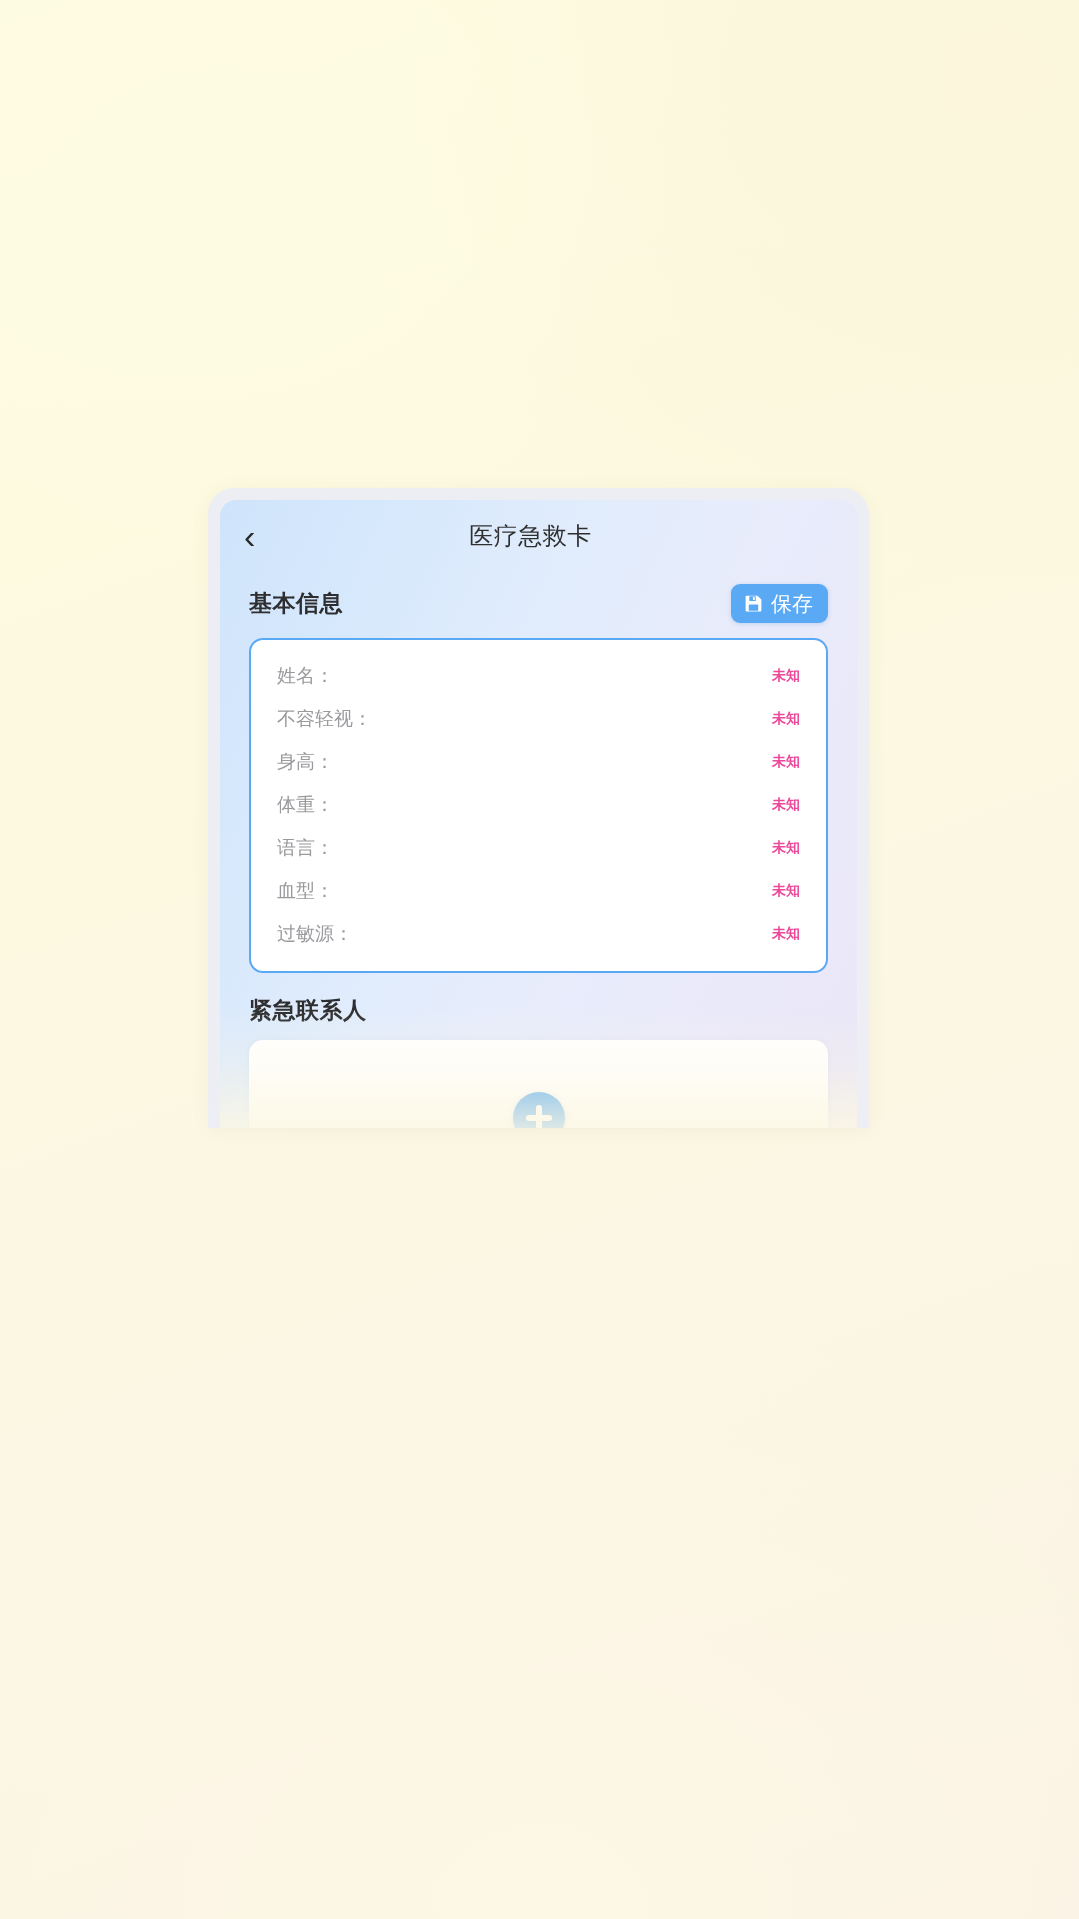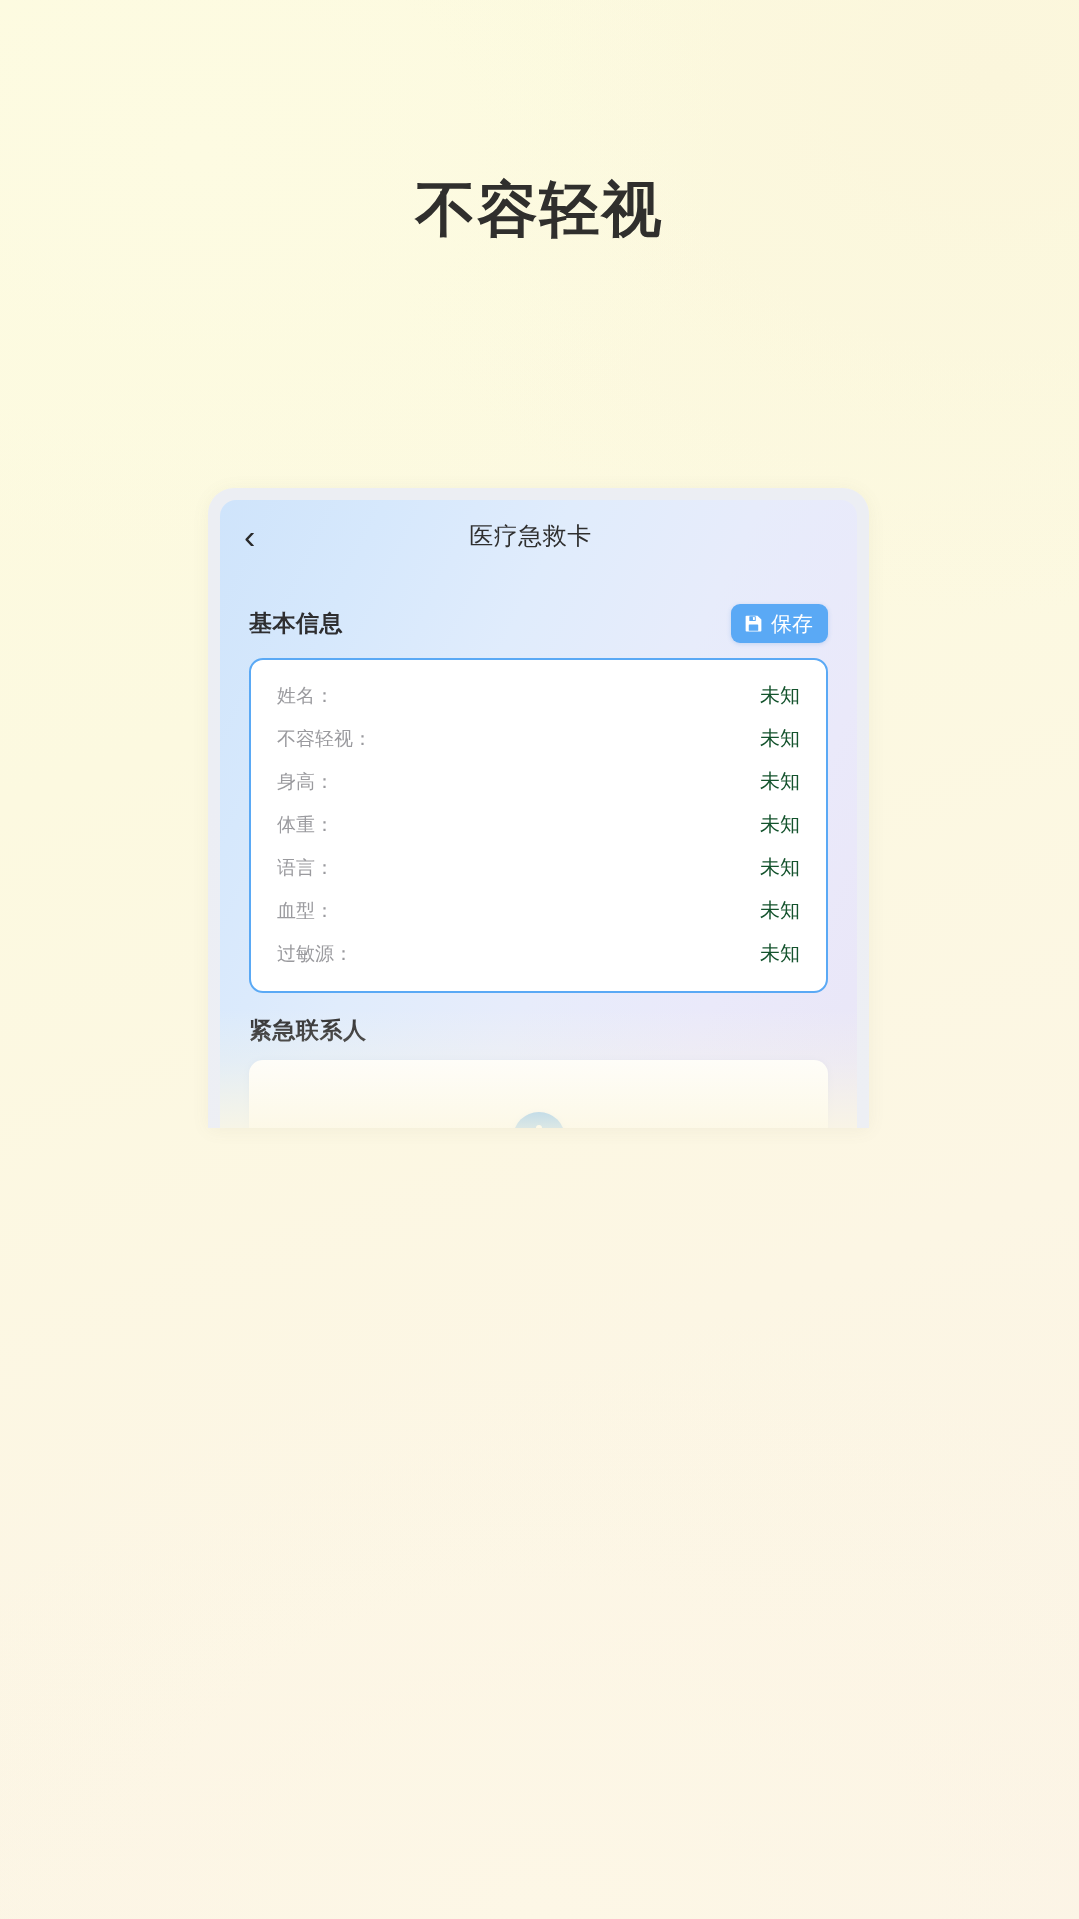--- a/index.html
+++ b/index.html
@@ -88,21 +88,21 @@
     letter-spacing: 0.5px;
   }
 
   
   .content { padding: 0 29px; }
 
   .section-head {
     display: flex;
     align-items: center;
     justify-content: space-between;
-    margin-top: 30px;
+    margin-top: 10px;
     margin-bottom: 14px;
     min-height: 42px;
   }
   .section-title {
     font-size: 23px;
     font-weight: 700;
     color: #2e2e30;
     letter-spacing: 0.5px;
   }
   .section-title.plain { margin-top: 22px; margin-bottom: 14px; }
@@ -140,23 +140,23 @@
     align-items: center;
     justify-content: space-between;
     height: 43px;
   }
   .info-label {
     font-size: 19px;
     color: #9a9a9e;
     font-weight: 400;
   }
   .info-value {
-    font-size: 20px;
-    color: #14532d;
-    font-weight: 400;
+    font-size: 14px;
+    color: #ec4899;
+    font-weight: 700;
   }
 
   .contacts-card {
     height: 155px;
     display: flex;
     align-items: center;
     justify-content: center;
   }
   .add-circle {
     width: 52px; height: 52px;
@@ -177,21 +177,20 @@
     width: 6px; height: 26px;
     background: #fff; border-radius: 3px;
   }
   .add-circle-inner { position: relative; width: 26px; height: 26px;
     display:flex; align-items:center; justify-content:center; }
 </style>
 </head>
 <body>
 
 <div class="headline">
-  <span class="l2">不容轻视</span>
 </div>
 
 <div class="phone-frame">
   <div class="phone-screen">
 
     <div class="navbar">
       <div class="back-btn">
         <span>‹</span>
       </div>
       <div class="nav-title">医疗急救卡</div>

